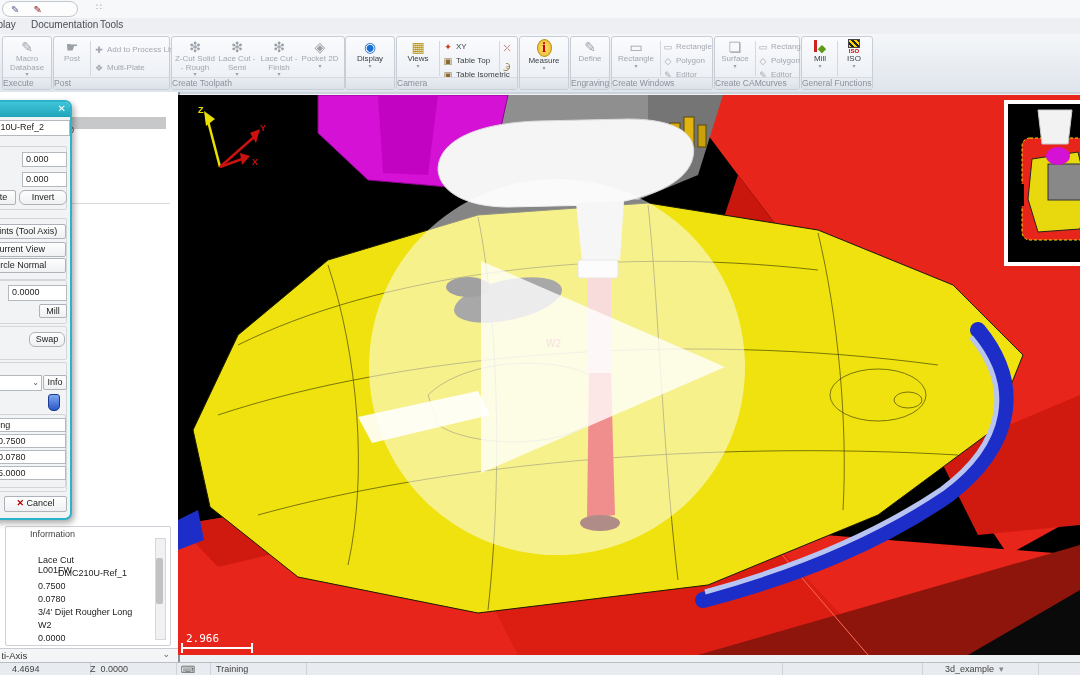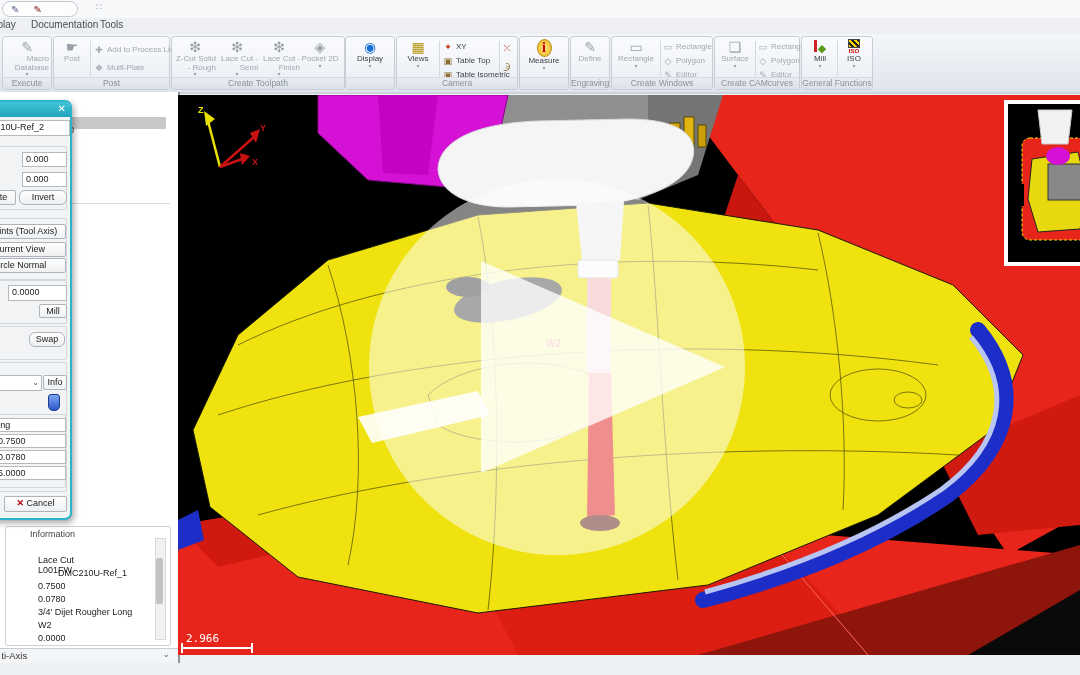--- a/index.html
+++ b/index.html
@@ -19,26 +19,26 @@
   .menuitem{position:absolute;top:1px;font-size:10px;color:#4a4f56;white-space:nowrap;}
   .menuclip{left:0;width:22px;overflow:hidden;}
   .menuclip span{display:inline-block;margin-left:-17px;}
 
   
   .ribbon{left:0;top:34px;width:1080px;height:58px;
           background:linear-gradient(#f4f6f9,#dfe5ec);border-bottom:2px solid #cdd3db;}
   .grp{position:absolute;top:2px;height:52px;border:1px solid #c9ced6;border-radius:3px;
        background:linear-gradient(#fafbfd,#e9edf3);}
   .grp-label{position:absolute;left:0;right:0;bottom:0;height:11px;font-size:8.5px;color:#8b919a;
-       text-align:center;line-height:11px;background:linear-gradient(#e9edf2,#dce1e9);
+       text-align:left;line-height:11px;background:linear-gradient(#e9edf2,#dce1e9);
        border-top:1px solid #d6dae1;border-radius:0 0 3px 3px;white-space:nowrap;overflow:hidden;}
   .bigbtn{position:absolute;top:2px;display:flex;flex-direction:column;align-items:center;
        height:38px;cursor:default;}
   .bigbtn .ic{font-size:14px;line-height:16px;height:16px;}
-  .bigbtn .lb{font-size:8px;line-height:8.5px;text-align:right;color:#a3a8b0;white-space:pre-line;}
+  .bigbtn .lb{font-size:8px;line-height:8.5px;text-align:center;color:#a3a8b0;white-space:pre-line;}
   .bigbtn.en .lb{color:#3c4248;}
   .arrow{font-size:6px;color:#9aa0a8;line-height:5px;}
   .smallbtn{position:absolute;display:flex;align-items:center;gap:3px;font-size:8px;
        color:#a3a8b0;height:13px;white-space:nowrap;}
   .smallbtn.en{color:#3c4248;}
   .smallbtn .sic{font-size:9px;width:10px;text-align:center;}
   .vdiv{position:absolute;top:4px;bottom:13px;width:1px;background:#d4d9e0;}
   .measure-ic{width:13px;height:13px;border-radius:50%;background:radial-gradient(#ffe37a,#e8b51e);
        border:1px solid #bb8c12;color:#c00;font-size:9px;font-weight:bold;text-align:center;
        line-height:12px;font-family:"Liberation Serif",serif;}
@@ -449,14 +449,31 @@
     <div class="fld" style="left:26px;top:332px;width:67px;height:12px;"><span>0.7500</span></div>
     <div class="fld" style="left:26px;top:348px;width:67px;height:12px;"><span>0.0780</span></div>
     <div class="fld" style="left:26px;top:364px;width:67px;height:12px;"><span>5.0000</span></div>
 
     <div class="btn" style="left:36px;top:394px;width:61px;height:14px;">
       <span style="color:#b00000;font-weight:bold;">✕</span>
       <span>Cancel</span>
     </div>
   </div>
 
+  <div class="abs statusbar">
+    <div class="seg" style="left:0;width:78px;padding-left:12px;">4.4694</div>
+    <div class="seg" style="left:79px;width:86px;padding-left:11px;">
+      <span>Z</span>&nbsp;&nbsp;<span>0.0000</span>
+    </div>
+    <div class="seg" style="left:166px;width:44px;text-align:center;">
+      <span style="font-size:10px;color:#666;">⌨</span>
+    </div>
+    <div class="seg" style="left:211px;width:90px;padding-left:5px;">Training</div>
+    <div class="seg" style="left:302px;width:480px;"></div>
+    <div class="seg" style="left:783px;width:139px;"></div>
+    <div class="seg" style="left:923px;width:93px;padding-left:22px;">
+      <span>3d_example</span>
+      <span style="color:#888;">&nbsp;▾</span>
+    </div>
+    <div class="seg" style="left:1017px;width:63px;"></div>
+  </div>
 
 </div>
 
 </body></html>

